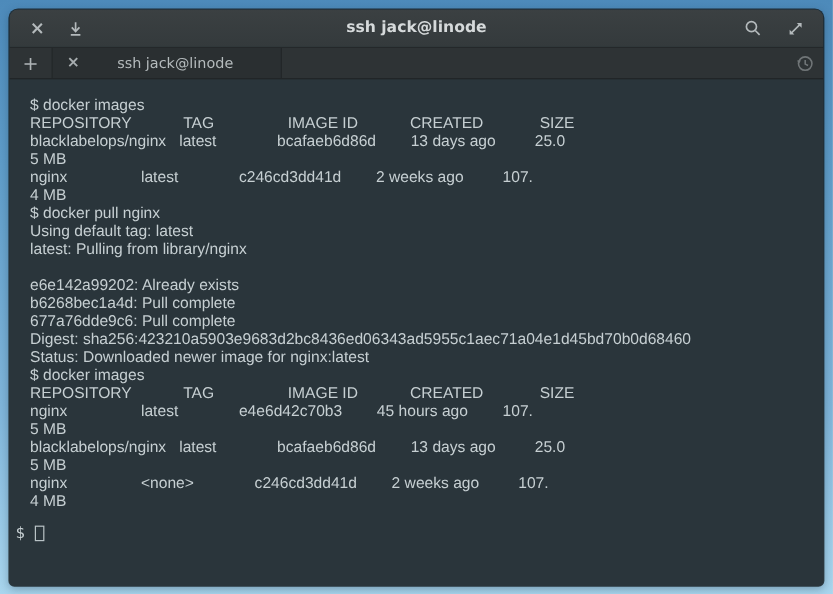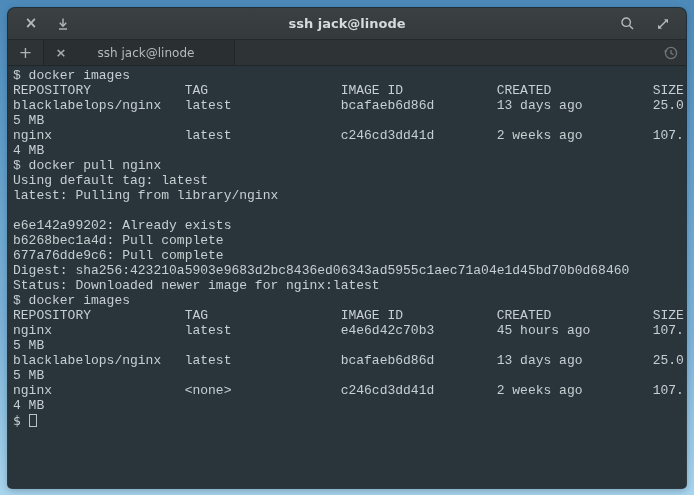--- a/index.html
+++ b/index.html
@@ -66,21 +66,21 @@
   .tab-history {
     margin-left: auto; width: 30px; display: flex; align-items: center; justify-content: center;
     opacity: 0.45; cursor: pointer;
   }
   
   .terminal {
     flex: 1; background: #2a353b; border-radius: 0 0 4px 4px;
     padding: 2px 0 0 5px; overflow: hidden; cursor: text;
   }
   .term-pre {
-    margin: 0; font-family: Liberation Mono, monospace;
+    margin: 12px; font-family: Liberation Sans, sans-serif;
     font-size: 13px; line-height: 15px; color: #c6cfd2; white-space: pre;
   }
   .term-cursor-line {
     font-family: "DejaVu Sans Mono", "Liberation Mono", monospace;
     font-size: 13px; line-height: 15px; color: #c6cfd2; white-space: pre;
     display: flex; align-items: center; height: 15px;
   }
   .cursor-box {
     display: inline-block; width: 8px; height: 13px;
     border: 1px solid #b9c3c6; background: transparent; margin-top: -1px;

